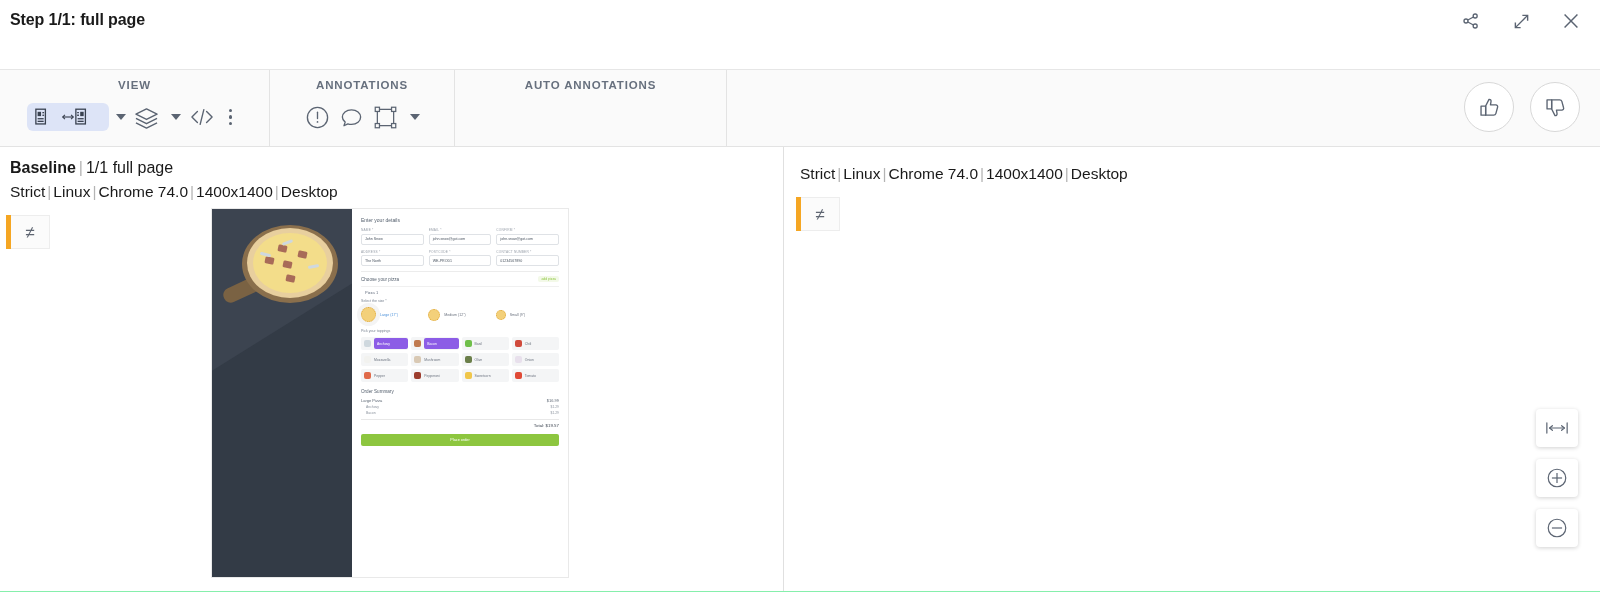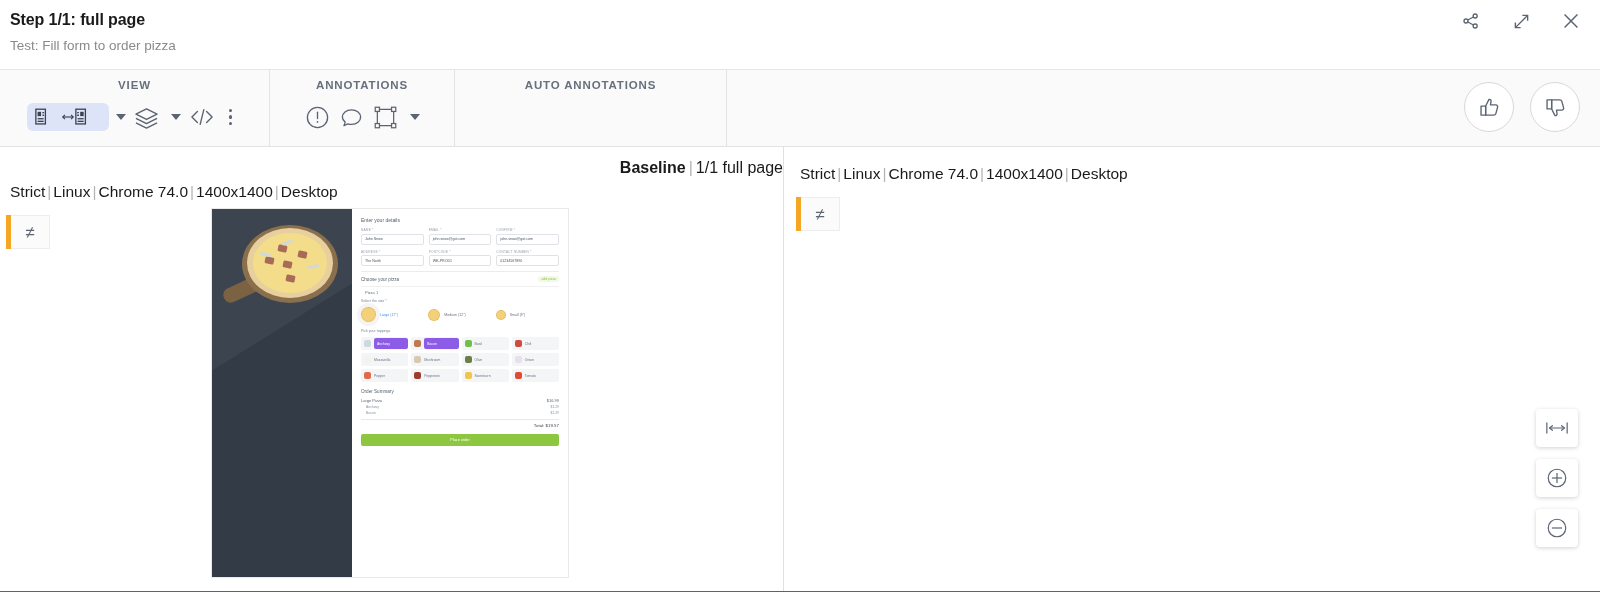--- a/index.html
+++ b/index.html
@@ -2,21 +2,21 @@
 <html><head>
 <meta charset="utf-8">
 <style>
   * { box-sizing: border-box; margin: 0; padding: 0; }
   html, body {
     width: 1600px; height: 592px;
     font-family: "Liberation Sans", sans-serif;
     background: #ffffff;
     overflow: hidden;
   }
-  .app { position: relative; width: 1600px; height: 592px; background:#4d7c0f; }
+  .app { position: relative; width: 1600px; height: 592px; background:#86efac; }
 
   
   .header {
     position: relative;
     height: 70px;
     border-bottom: 1px solid #e6e6e6;
     background: #fff;
     padding: 11px 0 0 10px;
   }
   .step-title {
@@ -86,21 +86,21 @@
     width:50px; height:50px; border-radius:50%; border:1px solid #d8d8d8;
     display:flex; align-items:center; justify-content:center; background:#fff;
     color:#5b6472; cursor:pointer;
   }
 
   
   .compare { position:relative; height: 444px; display:flex; background:#fff; }
   .pane { position:relative; width: 783px; height:100%; padding: 12px 0 0 10px; }
   .pane.right { border-left:1px solid #e0e0e0; padding-left: 16px; }
 
-  .pane-title { font-size:16px; color:#1a1a1a; white-space:nowrap;text-align:right; }
+  .pane-title { font-size:16px; color:#1a1a1a; white-space:nowrap; }
   .pane-title b { font-weight:bold; }
   .pane-title .sep { color:#b4b4b4; padding: 0 3px; }
   .pane-meta { font-size:15.5px; color:#1a1a1a; margin-top:6px; white-space:nowrap; }
   .pane-meta .sep { color:#b4b4b4; padding: 0 2px; }
 
   .diff-badge {
     margin-top: 14px; width: 40px; height: 34px; position: relative;
     background:#fbfbfb; border:1px solid #ededed;
     display:flex; align-items:center; justify-content:center;
     cursor:pointer;
@@ -212,21 +212,20 @@
     color:#5b6472; cursor:pointer;
   }
 </style>
 </head>
 <body>
 
 <div class="app">
 
   <div class="header">
     <div class="step-title">Step 1/1: full page</div>
-    <div class="test-sub">Test: Fill form to order pizza</div>
 
     <div class="header-actions">
       <div class="hicon">
         <svg width="20" height="20" viewBox="0 0 24 24" fill="none" stroke="currentColor" stroke-width="1.6">
           <circle cx="17" cy="6" r="2.4"></circle>
             <circle cx="17" cy="18" r="2.4"></circle>
             <circle cx="6" cy="12" r="2.4"></circle>
           <line x1="8.2" y1="10.8" x2="14.9" y2="7.2"></line>
             <line x1="8.2" y1="13.2" x2="14.9" y2="16.8"></line>
         </svg>

